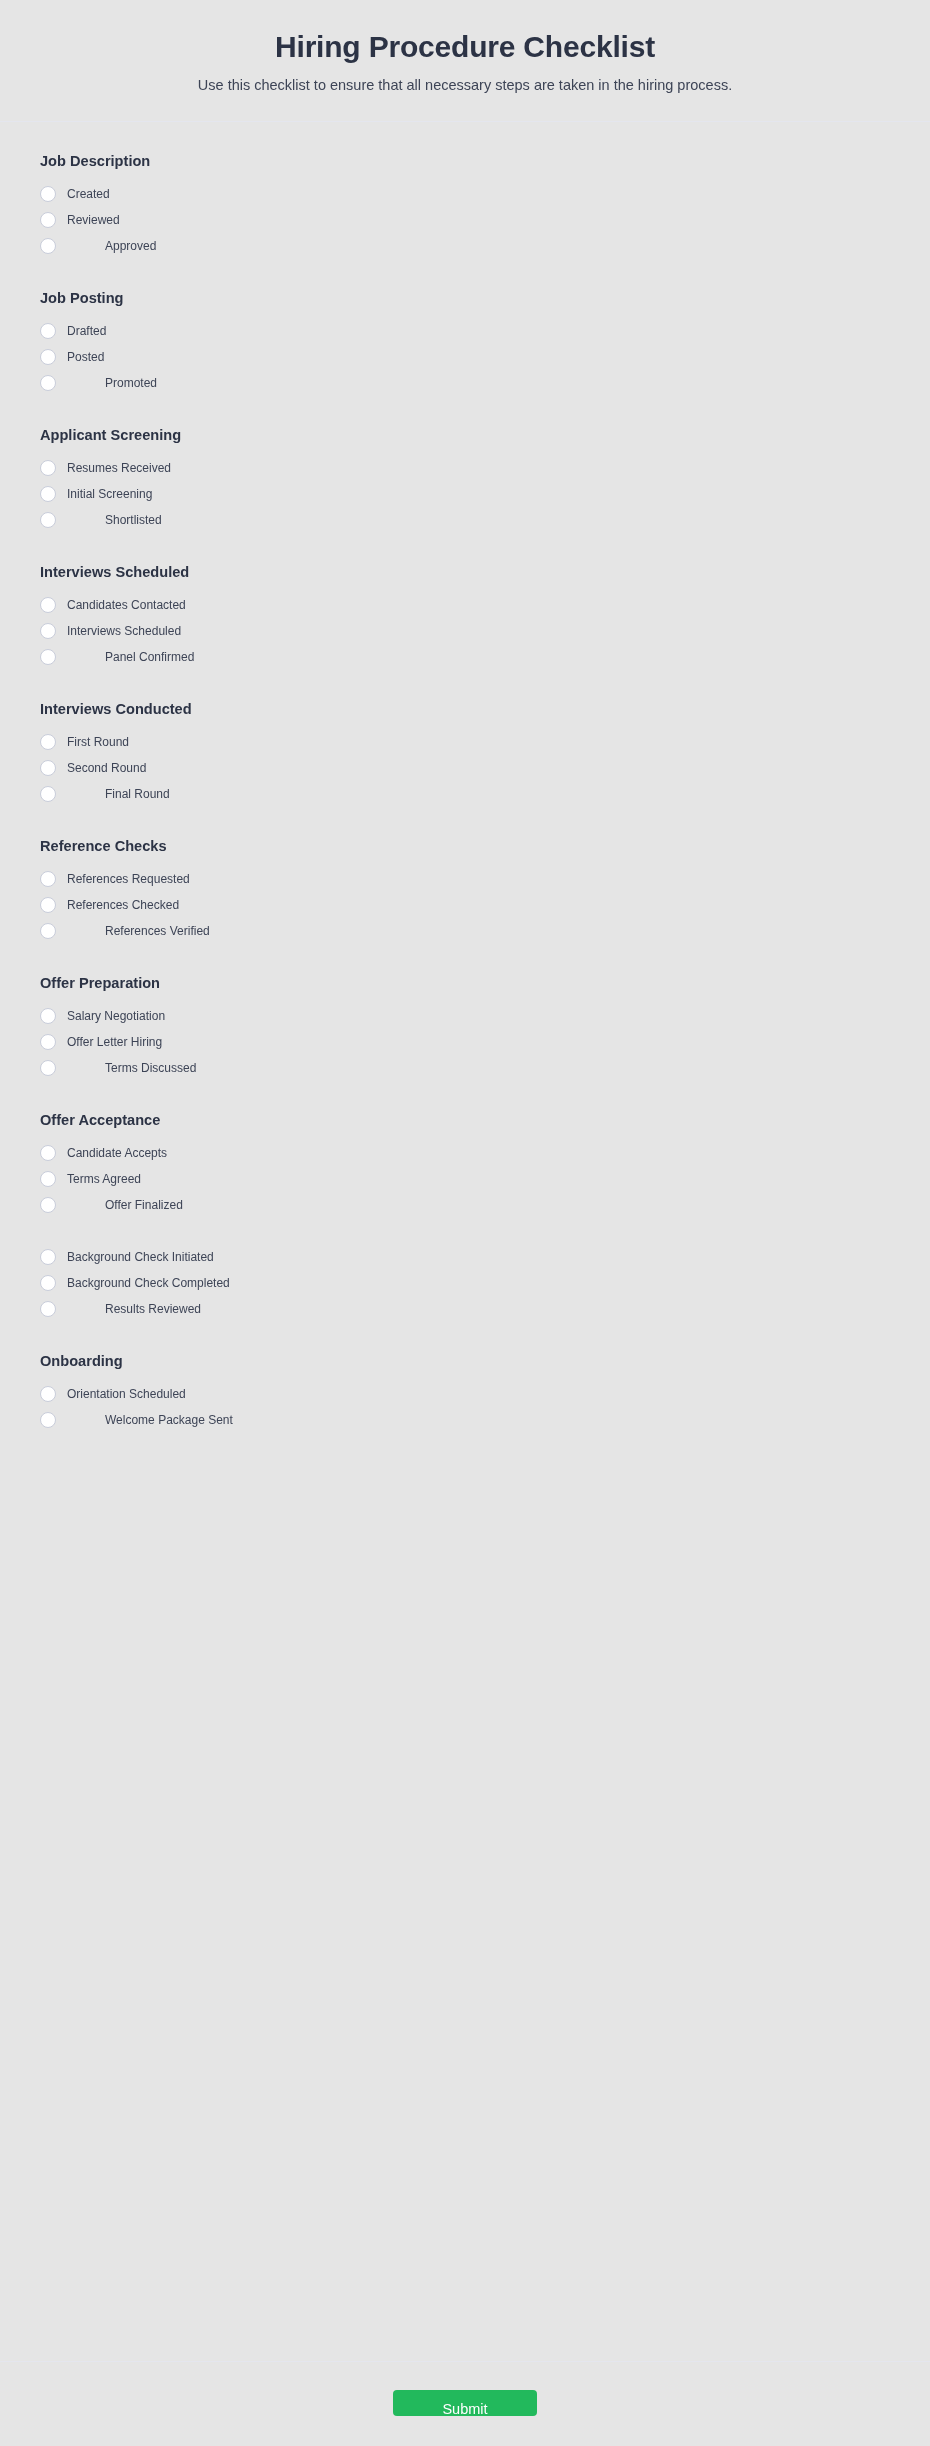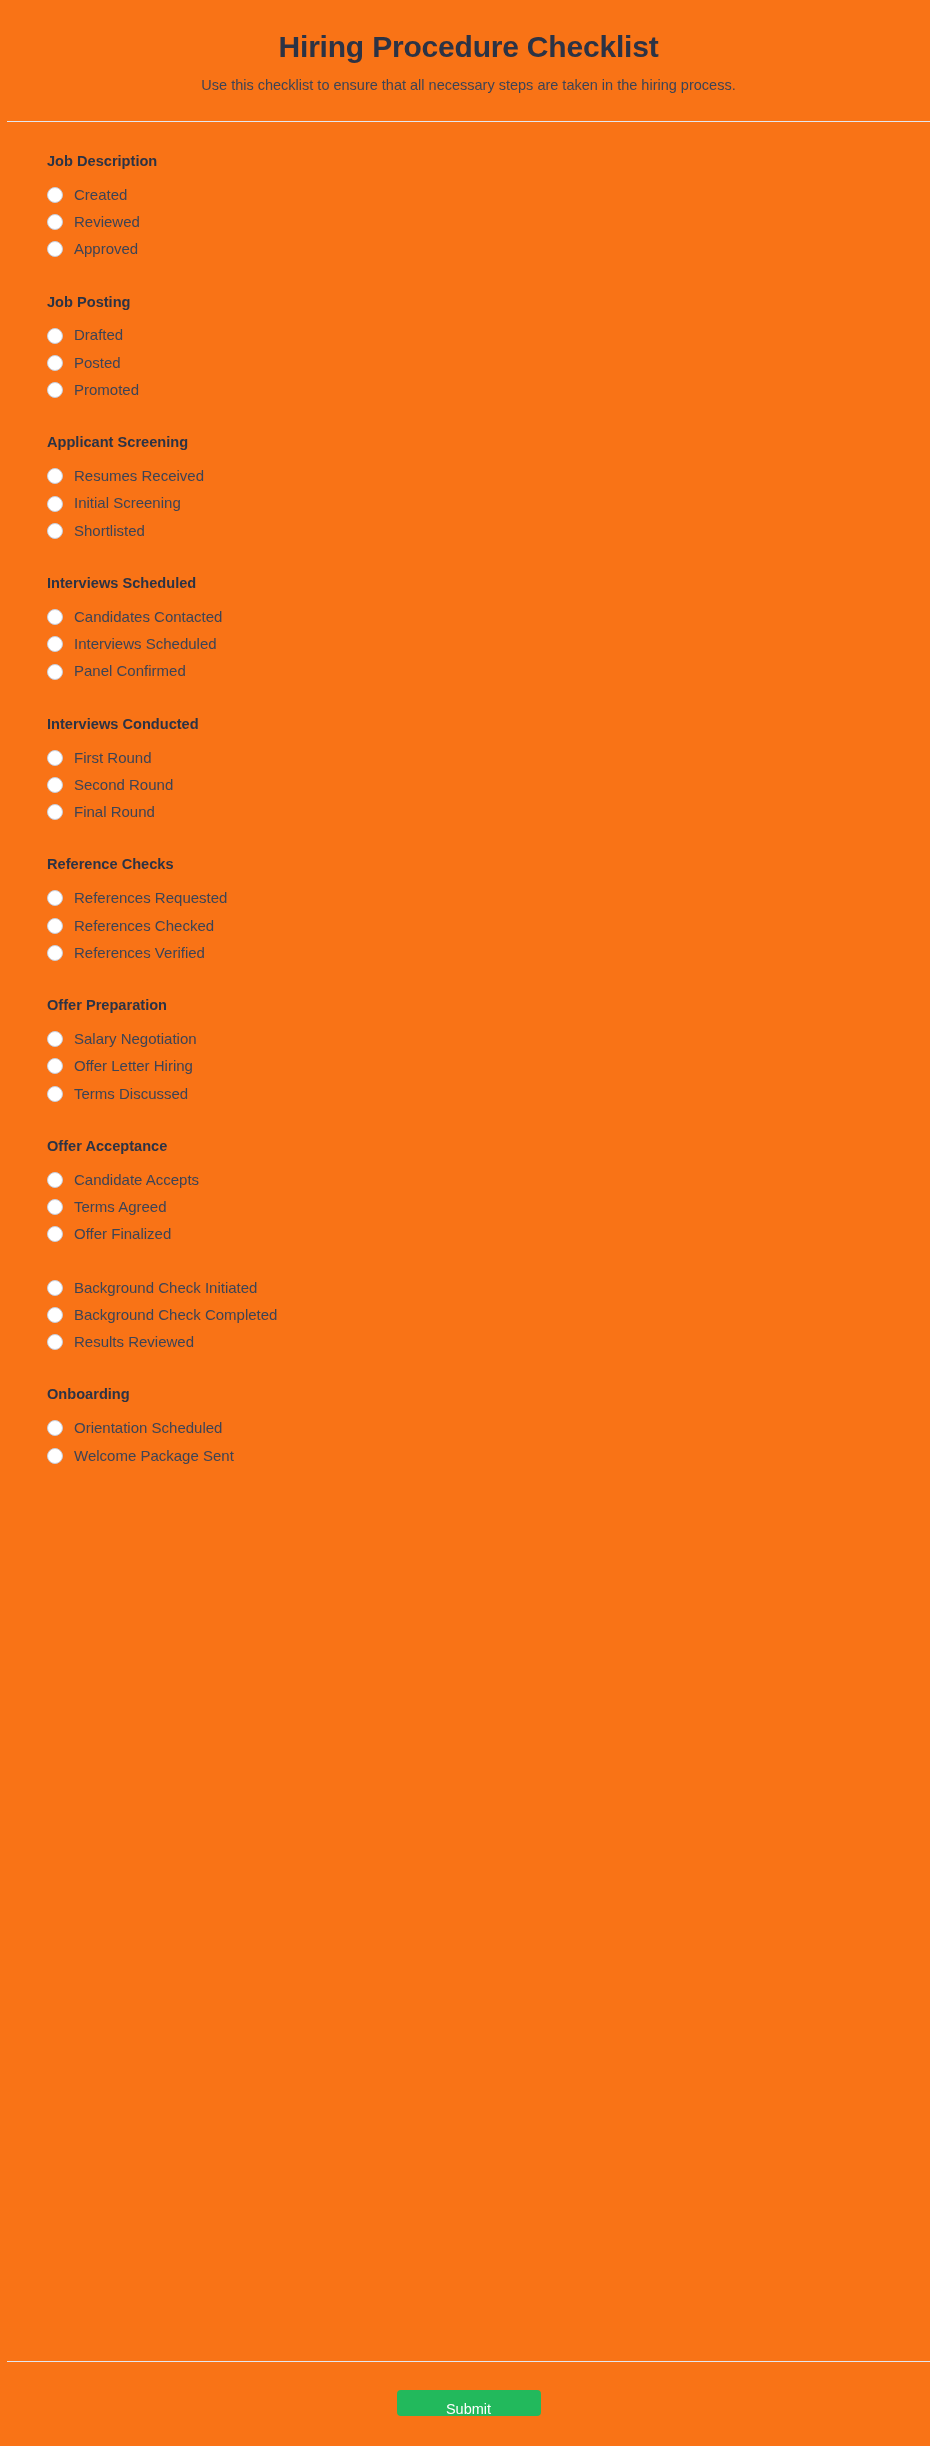--- a/index.html
+++ b/index.html
@@ -11,25 +11,24 @@
 
   body {
     font-family: "Liberation Sans", sans-serif;
     color: #2c3345;
     -webkit-font-smoothing: antialiased;
   }
 
   .page {
     width: 930px;
     min-height: 2446px;
-    background: #f97316;
+    background: #e5e5e5;
     position: relative;
     display: flex;
     flex-direction: column;
-    padding-left: 7px;
   }
 
   
   .form-header {
     padding: 28px 40px 26px 40px;
     text-align: center;
   }
 
   .form-title {
     font-size: 30px;
@@ -72,34 +71,34 @@
     margin-bottom: 14px;
     line-height: 1.3;
   }
 
   .option-row {
     display: flex;
     align-items: center;
     margin-bottom: 7px;
     min-height: 19px;
   }
-  .option-row:last-child { margin-bottom: 0; }
+  .option-row:last-child { margin-bottom: 0; gap: 38px; }
 
   .radio-circle {
     width: 16px;
     height: 16px;
     border: 1.4px solid #c9cdda;
     border-radius: 50%;
     background: #ffffff;
     flex: none;
     margin-right: 11px;
   }
 
   .option-label {
-    font-size: 15px;
+    font-size: 12px;
     color: #3d4456;
     line-height: 1.35;
     white-space: nowrap;
   }
 
   
   .form-footer {
     padding: 28px 40px 30px 40px;
     display: flex;
     justify-content: center;

